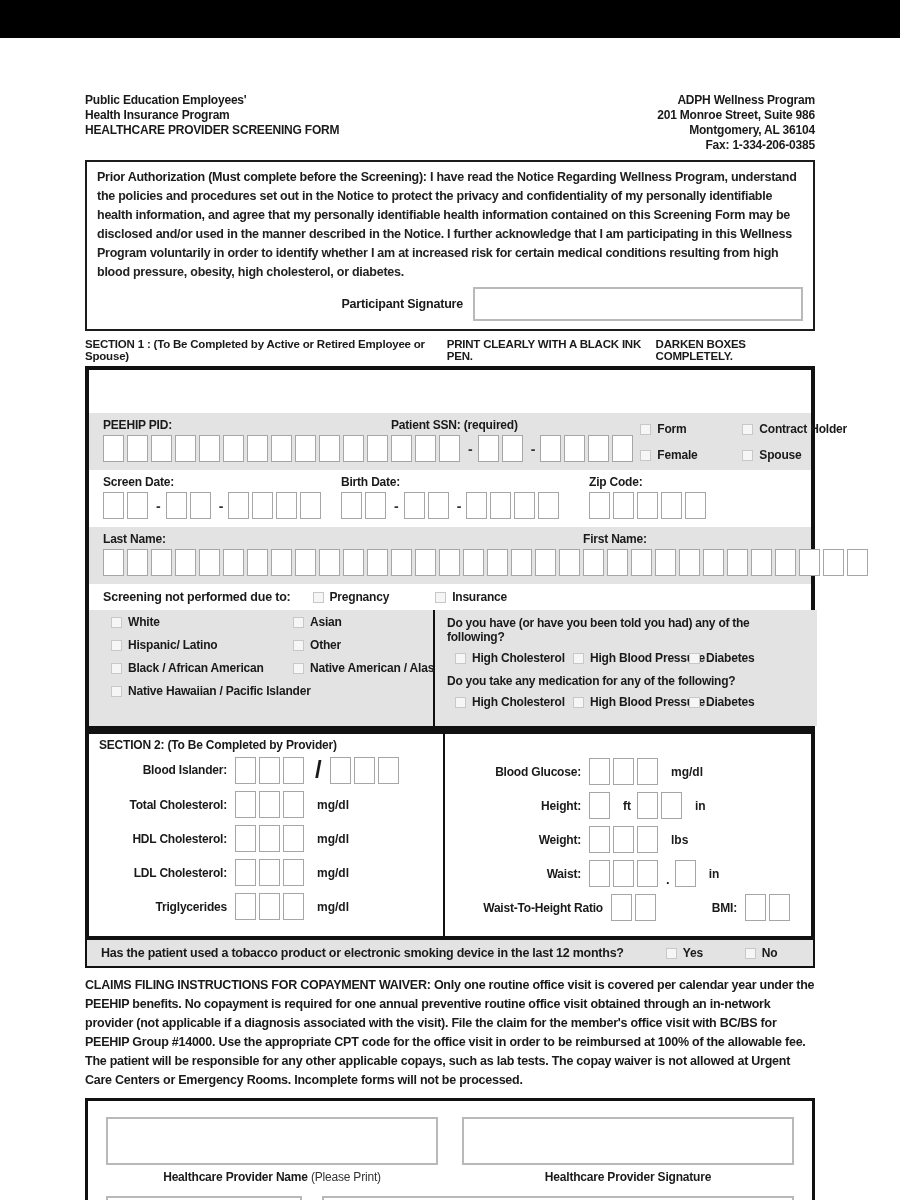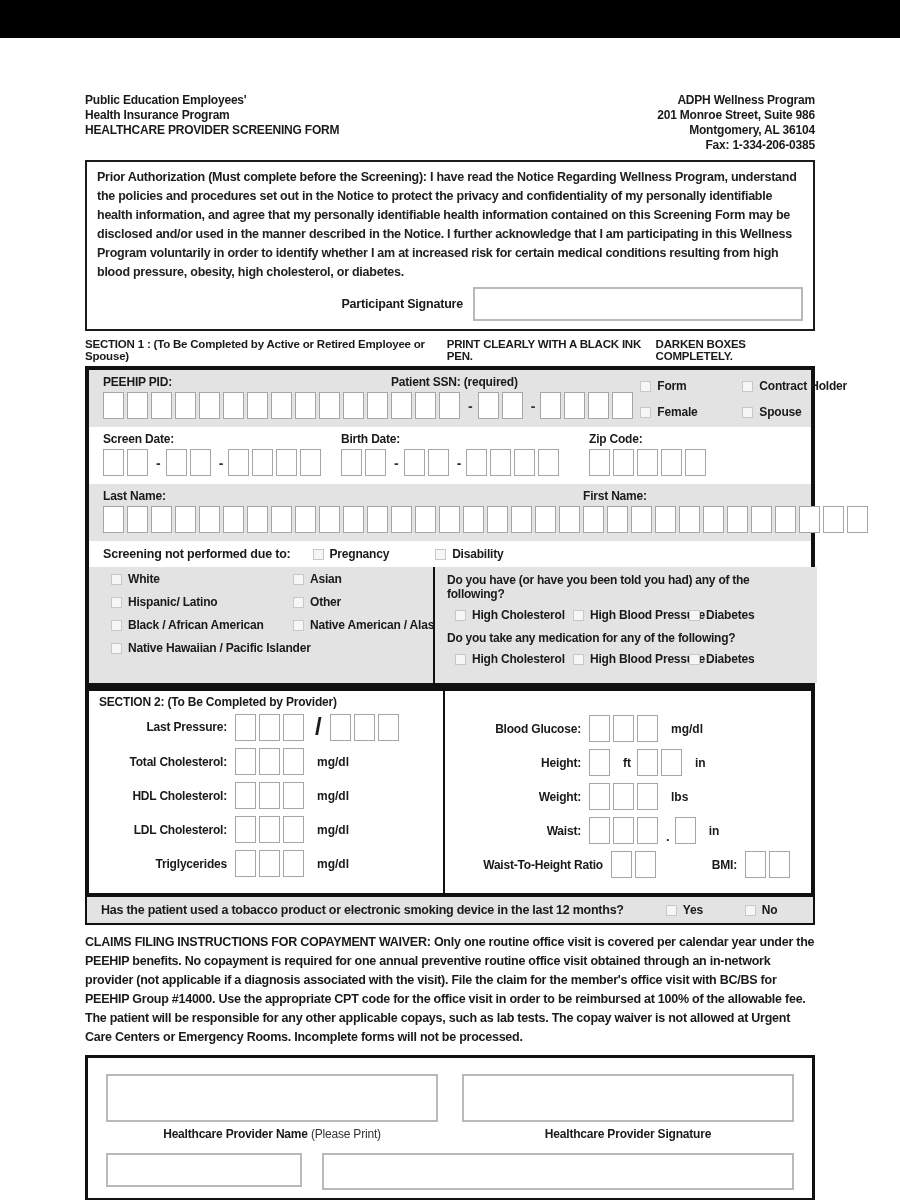--- a/index.html
+++ b/index.html
@@ -35,21 +35,21 @@
   .row { width:100%; }
   .gray { background:#e3e3e3; }
   .row-pad { padding:5px 14px 8px 14px; }
 
   .fld-label { font-size:12px; font-weight:bold; letter-spacing:-0.2px; display:block; margin-bottom:3px; }
   .cells { display:flex; }
   .cell { width:21px; height:27px; background:#fff; border:1px solid #a6a6a6; margin-right:3px; flex:0 0 auto; }
   .dash { font-size:14px; font-weight:bold; margin:0 5px; align-self:center; color:#333; }
   .grp { display:flex; align-items:center; }
 
-  .rowA { display:flex; }
+  .rowA { display:flex;margin-top:43px; }
   .rowA .pid-wrap { width:294px; }
   .rowA .ssn-wrap { width:268px; }
   .checkgrid { display:grid; grid-template-columns:88px auto; grid-column-gap:14px; grid-row-gap:12px; margin-top:4px; margin-left:4px; }
   .chk { display:flex; align-items:center; }
   .chkbox { width:11px; height:11px; background:#f6f6f6; border:1px solid #c8c8c8; margin-right:6px; flex:0 0 auto; }
   .chk .lbl { font-size:12px; font-weight:bold; letter-spacing:-0.2px; white-space:nowrap; }
 
   .rowB { display:flex; }
   .rowB .date-wrap { width:238px; }
   .rowB .date-wrap2 { width:248px; }
@@ -313,21 +313,21 @@
     </div>
 
     <div class="row rowD">
       <span class="fld-label">Screening not performed due to:</span>
       <span class="chk">
           <span class="chkbox"></span>
           <span class="lbl">Pregnancy</span>
         </span>
       <span class="chk">
           <span class="chkbox"></span>
-          <span class="lbl">Disability</span>
+          <span class="lbl">Insurance</span>
         </span>
     </div>
 
     <div class="rowE">
       <div class="panel panel-left">
         <div class="race-cols">
           <div class="race-col race-col1">
             <span class="chk">
                 <span class="chkbox"></span>
                 <span class="lbl">White</span>
@@ -393,21 +393,21 @@
             </span>
         </div>
       </div>
     </div>
   </div>
 
   <div class="s2-box">
     <div class="s2-left">
       <div class="s2-title">SECTION 2: (To Be Completed by Provider)</div>
       <div class="mrow">
-        <span class="mlabel">Last Pressure:</span>
+        <span class="mlabel">Blood Islander:</span>
         <span class="cells">
             <span class="cell"></span>
             <span class="cell"></span>
             <span class="cell"></span>
           </span>
         <span class="slash">/</span>
         <span class="cells">
             <span class="cell"></span>
             <span class="cell"></span>
             <span class="cell"></span>

